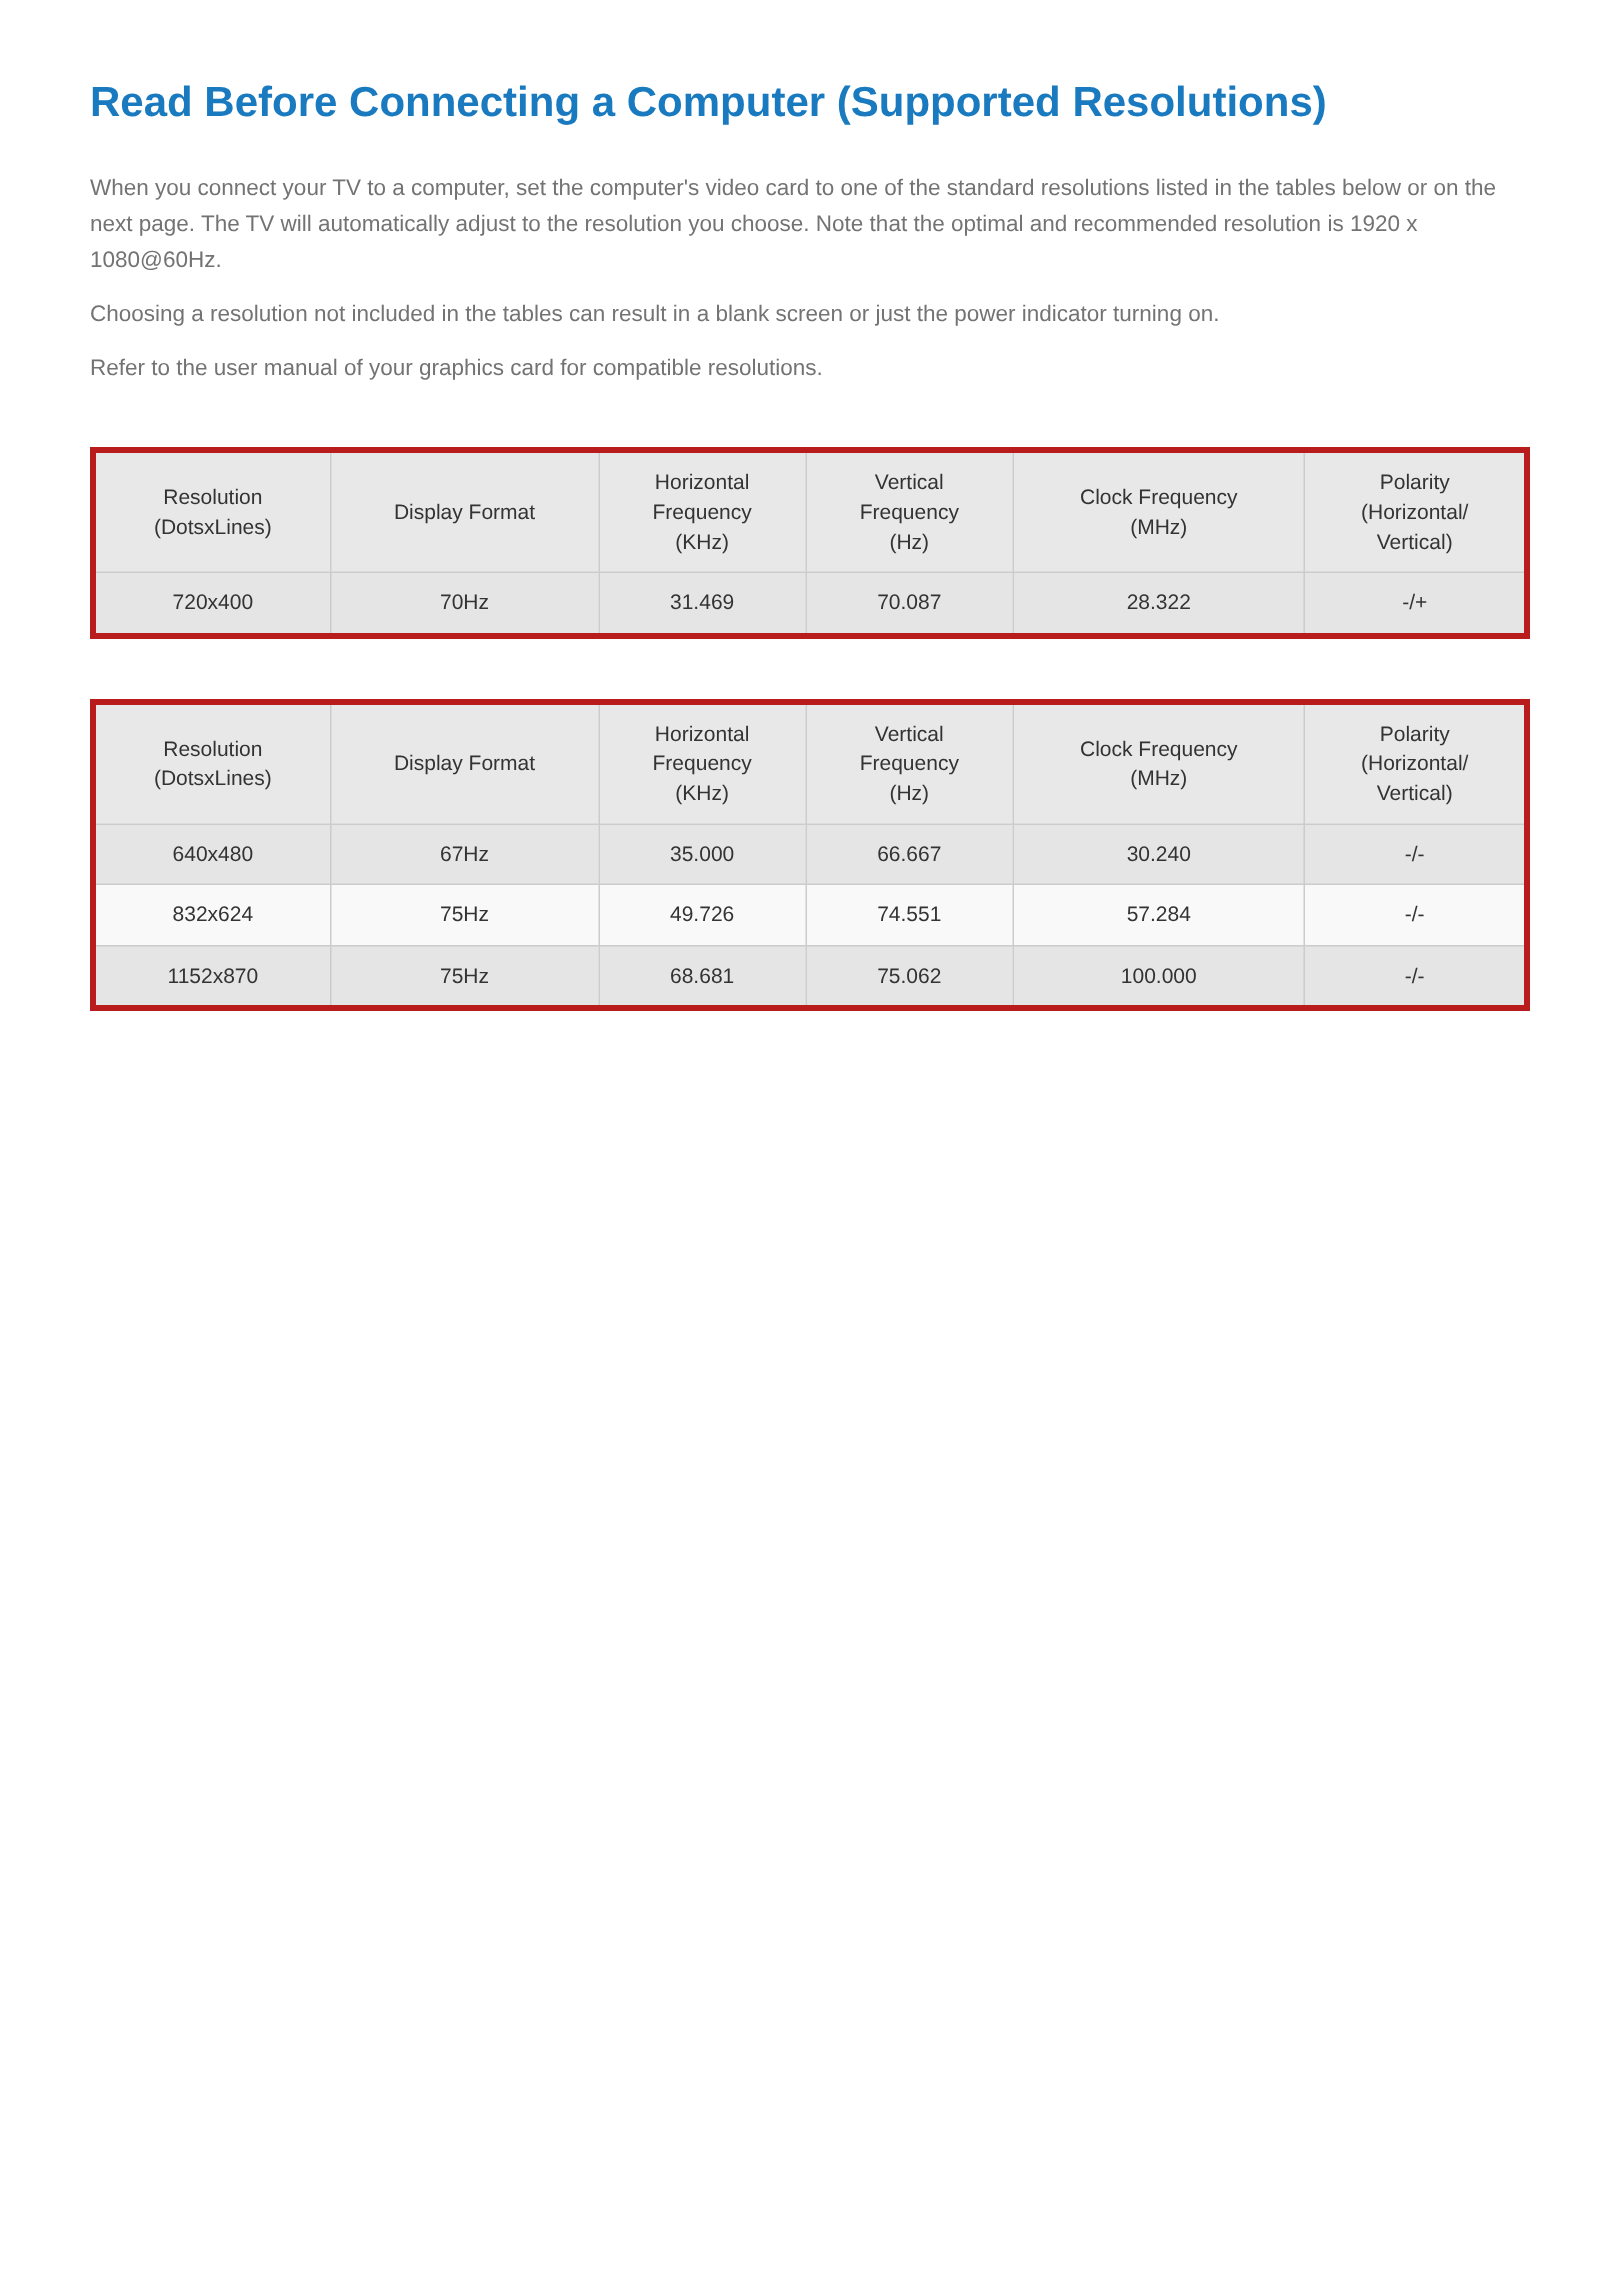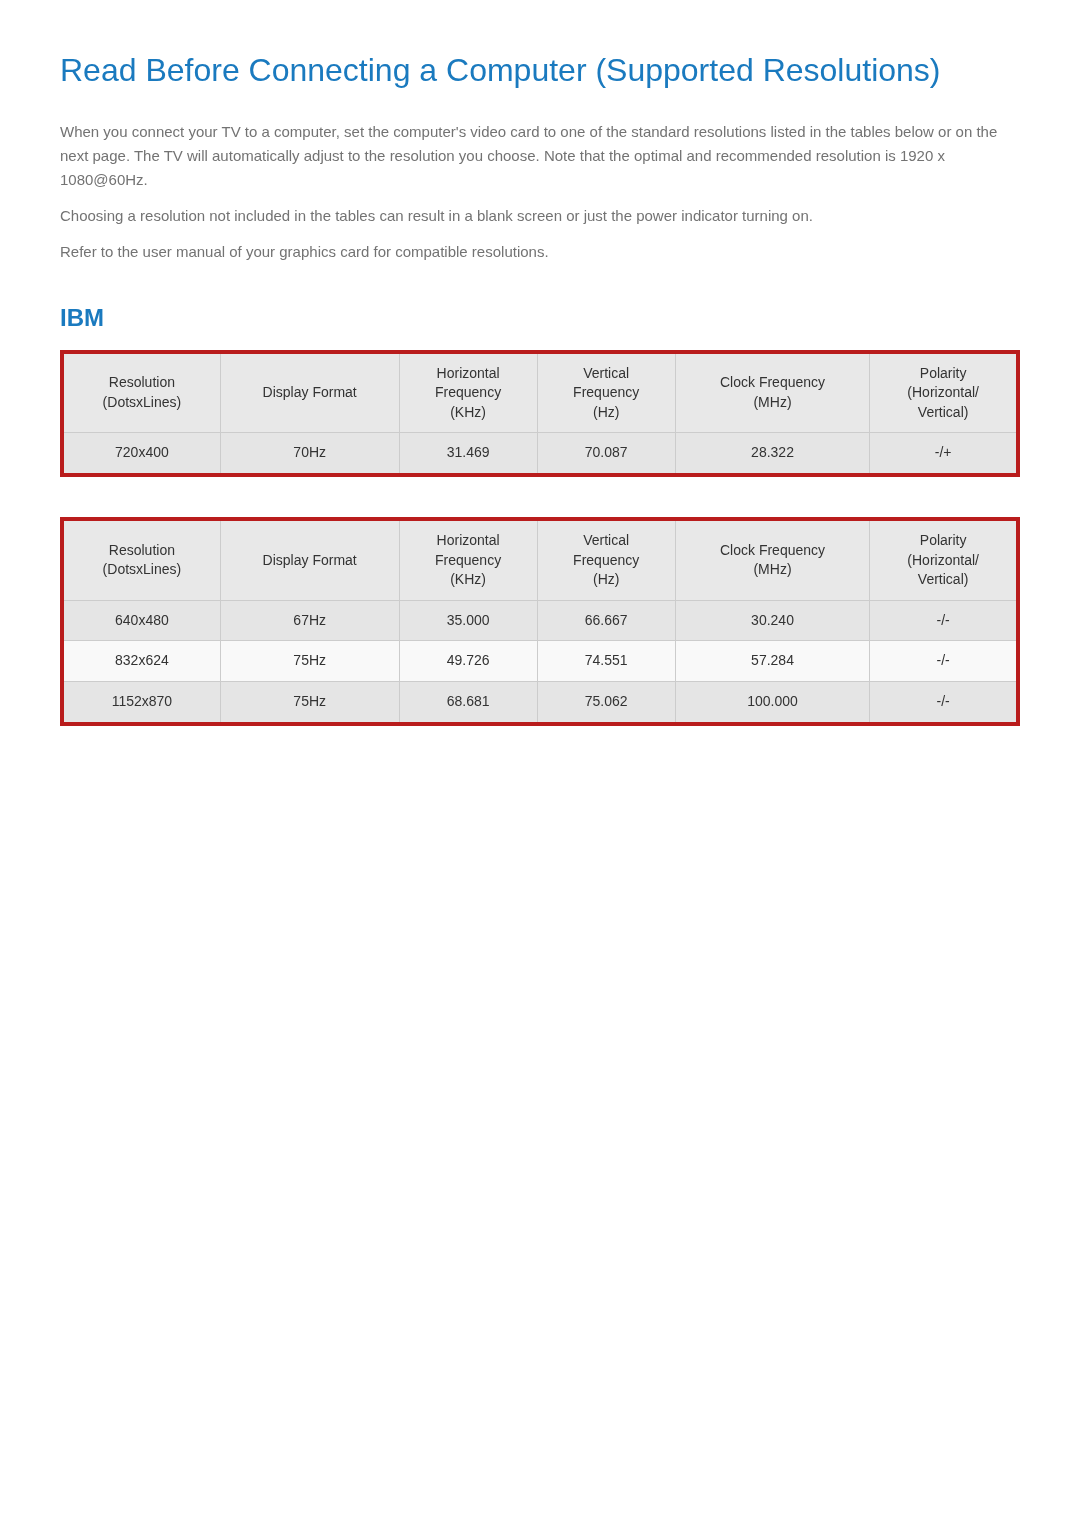--- a/index.html
+++ b/index.html
@@ -12,22 +12,22 @@
       font-family: Arial, sans-serif;
       font-size: 15px;
       color: #333;
       background: #fff;
       padding: 50px 60px;
       max-width: 1080px;
     }
 
     h1 {
       color: #1a7abf;
-      font-size: 32px;
-      font-weight: normal;
+      font-size: 28px;
+      font-weight: bold;
       line-height: 1.3;
       margin-bottom: 28px;
     }
 
     .intro p {
       margin-bottom: 12px;
       line-height: 1.6;
       font-size: 15px;
       color: #737373;
     }
@@ -83,21 +83,20 @@
 
 <h1>Read Before Connecting a Computer (Supported Resolutions)</h1>
 
 <div class="intro">
   <p>When you connect your TV to a computer, set the computer's video card to one of the standard resolutions listed in the tables below or on the next page. The TV will automatically adjust to the resolution you choose. Note that the optimal and recommended resolution is 1920 x 1080@60Hz.</p>
   <p>Choosing a resolution not included in the tables can result in a blank screen or just the power indicator turning on.</p>
   <p>Refer to the user manual of your graphics card for compatible resolutions.</p>
 </div>
 
 <div id="ibm-section" class="section">
-  <h2 class="section-title">IBM</h2>
   <table>
     <thead>
       <tr>
         <th>Resolution<br>(DotsxLines)</th>
         <th>Display Format</th>
         <th>Horizontal<br>Frequency<br>(KHz)</th>
         <th>Vertical<br>Frequency<br>(Hz)</th>
         <th>Clock Frequency<br>(MHz)</th>
         <th>Polarity<br>(Horizontal/<br>Vertical)</th>
       </tr>

